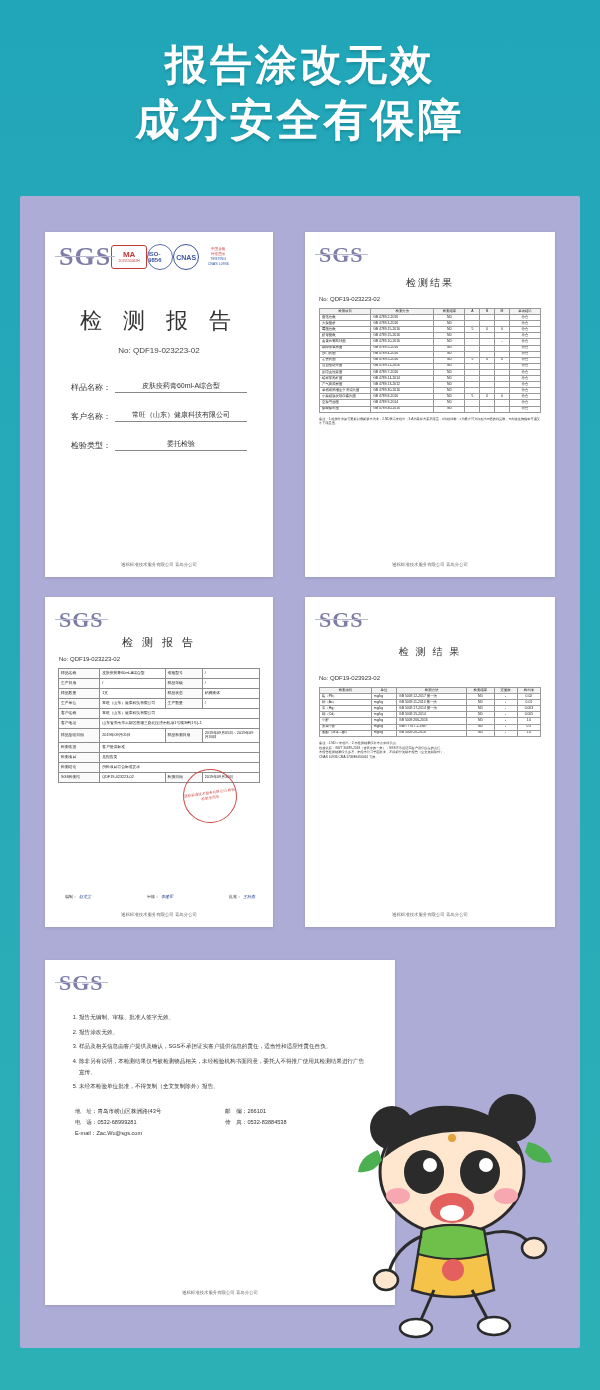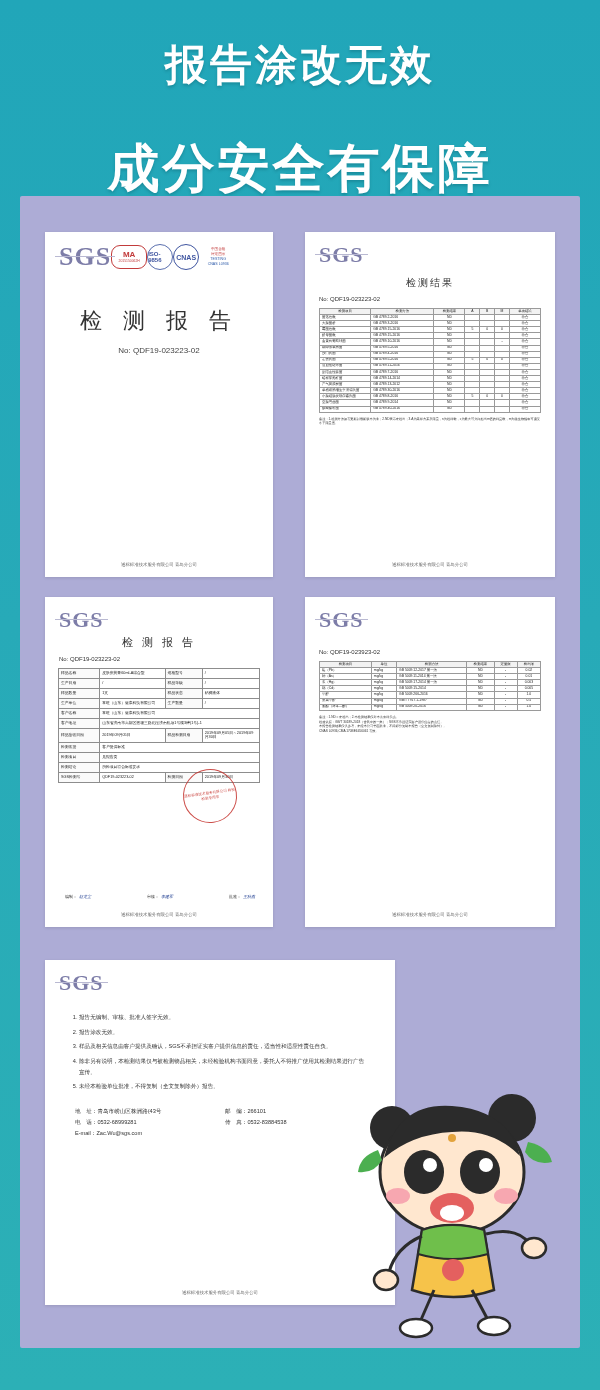--- a/index.html
+++ b/index.html
@@ -26,21 +26,21 @@
     left: 0;
     width: 600px;
     text-align: center;
     color: #ffffff;
     font-weight: bold;
     letter-spacing: 3px;
     line-height: 1.28;
     text-shadow: 0 2px 3px rgba(0, 60, 70, 0.25);
   }
   .headline .l1 { font-size: 42px; display: block; }
-  .headline .l2 { font-size: 52px; display: block; margin-top: 43px; }
+  .headline .l2 { font-size: 44px; display: block; }
 
   
   .panel {
     position: absolute;
     left: 20px;
     top: 196px;
     width: 560px;
     height: 1152px;
     background: #adacd6;
     border-radius: 2px;
@@ -79,21 +79,21 @@
   .sgs-md { font-size: 22px; }
 
   .top-row {
     display: flex;
     align-items: center;
     padding: 10px 12px 0 14px;
   }
   .badge {
     width: 34px; height: 22px;
     border: 1px solid #c23b3b;
-    border-radius: 9px;
+    border-radius: 3px;
     color: #c23b3b;
     font-size: 8px;
     font-weight: bold;
     display: flex;
     align-items: center;
     justify-content: center;
     flex-direction: column;
     line-height: 1;
   }
   .badge .sub { font-size: 3.4px; font-weight: normal; margin-top: 1px; }
@@ -301,20 +301,34 @@
       <span class="circ cnas">CNAS</span>
       <span class="tiny-block">
         <span>中国合格</span><br>
         <span>评定国家</span><br>
         <span class="blue">TESTING</span><br>
         <span class="blue">CNAS L0936</span>
       </span>
     </div>
     <div class="doc-title">检 测 报 告</div>
     <div class="doc-no">No: QDF19-023223-02</div>
+    <div class="field-list">
+      <div class="field">
+        <span class="lab">样品名称：</span>
+        <span class="val">皮肤疫药膏60ml-A综合型</span>
+      </div>
+      <div class="field">
+        <span class="lab">客户名称：</span>
+        <span class="val">常旺（山东）健康科技有限公司</span>
+      </div>
+      <div class="field">
+        <span class="lab">检验类型：</span>
+        <span class="val">委托检验</span>
+      </div>
+    </div>
     <div class="footer-note">通标标准技术服务有限公司
 青岛分公司</div>
   </div>
 
   <div class="sheet s2">
     <div class="top-row" style="padding-bottom:2px;">
       <span class="sgs sgs-md">SGS</span>
     </div>
     <div class="res-title">检测结果</div>
     <div class="res-no">No: QDF19-023223-02</div>
@@ -558,20 +572,21 @@
       <span><span>批准：</span><i>王秋燕</i></span>
     </div>
     <div class="footer-note">通标标准技术服务有限公司
 青岛分公司</div>
   </div>
 
   <div class="sheet s4">
     <div class="top-row">
       <span class="sgs sgs-md">SGS</span>
     </div>
+    <div class="res-title" style="margin-top:12px;">检 测 结 果</div>
     <div class="res-no" style="margin-top:10px;">No: QDF19-023923-02</div>
     <table class="rt">
       <thead>
         <tr>
           <th style="width:24%">检测项目</th>
           <th style="width:11%">单位</th>
           <th style="width:33%">检测方法</th>
           <th style="width:12%">检测结果</th>
           <th style="width:10%">定量限</th>
           <th style="width:10%">检出限</th>

